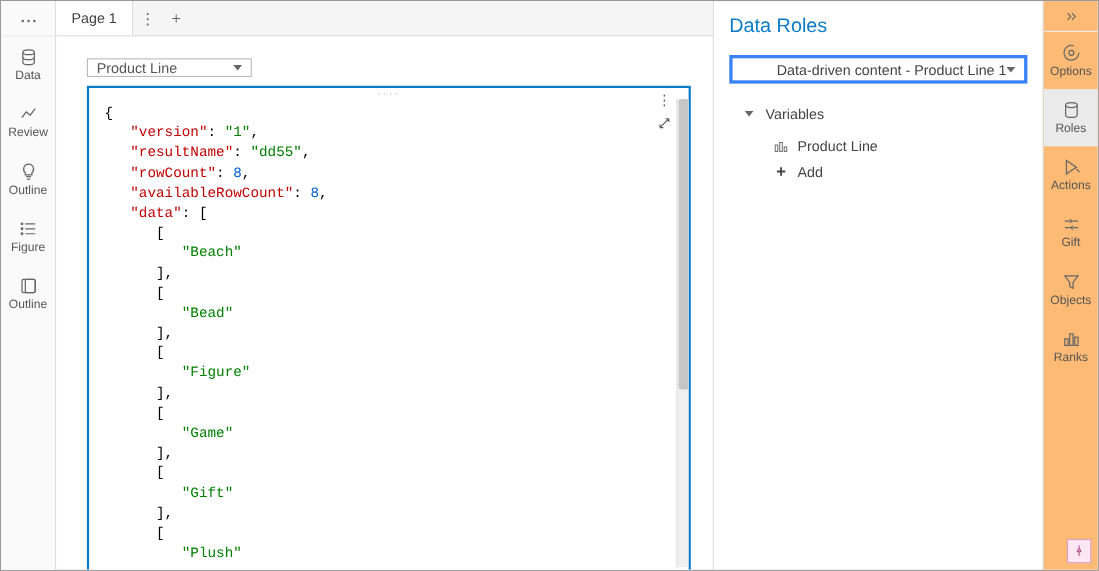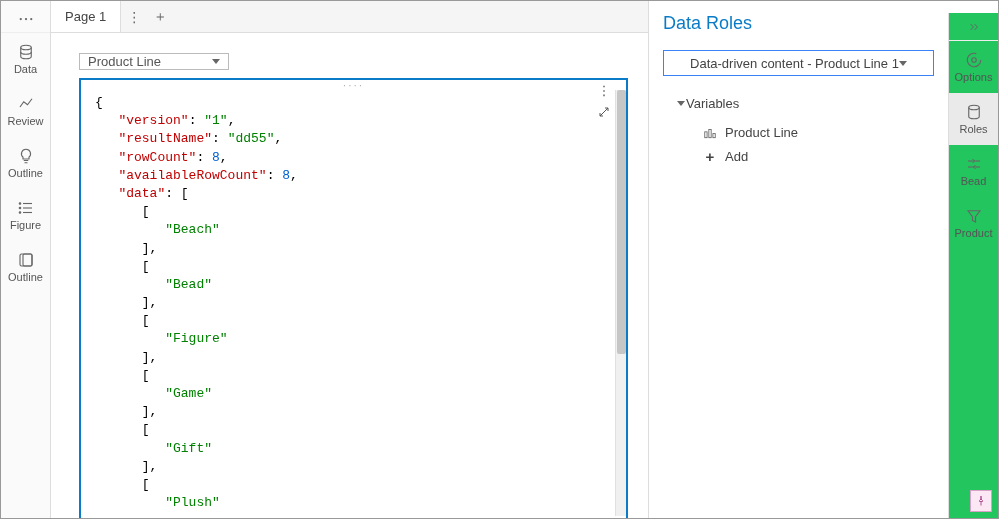--- a/index.html
+++ b/index.html
@@ -191,33 +191,33 @@
     flex-direction: column;
   }
   .rp-title {
     color: #0a7cc7;
     font-size: 18px;
     font-weight: 400;
     margin-bottom: 16px;
   }
   .rp-dropdown {
     height: 26px;
-    border: 1px solid #3b82f6;
+    border: 3px solid #3b82f6;
     display: flex;
     align-items: center;
     padding: 2px 8px;
-    justify-content: center;
+    justify-content: flex-end;
     font-size: 13px;
     color: #444;
     margin-bottom: 20px;
   }
   .rp-section {
     display: flex;
     align-items: center;
-    gap: 1px;
+    gap: 11px;
     font-size: 13px;
     color: #444;
     margin-bottom: 10px;
     padding-left: 14px;
   }
   .rp-chev {
     border-left: 4px solid transparent;
     border-right: 4px solid transparent;
     border-top: 5px solid #666;
     display: inline-block;
@@ -230,23 +230,22 @@
     font-size: 13px;
     color: #444;
   }
   
   .right-sidebar {
     width: 50px;
     border-left: 1px solid #ddd;
     display: flex;
     flex-direction: column;
     align-items: center;
-    background: #22c55e;
+    background: #fdba74;
     position: relative;
-    margin-top: 12px;
   }
   .rs-top {
     height: 28px;
     width: 100%;
     display: flex;
     align-items: center;
     justify-content: center;
     border-bottom: 1px solid #eee;
     cursor: pointer;
   }
@@ -430,34 +429,49 @@
     </div>
     <div class="rs-item active">
       <svg class="ico" viewBox="0 0 24 24" fill="none" stroke="#666" stroke-width="1.5">
           <ellipse cx="12" cy="6" rx="7" ry="3"></ellipse>
           <path d="M5 6v12c0 1.7 3.1 3 7 3s7-1.3 7-3V6"></path>
         </svg>
       <span>Roles</span>
     </div>
     <div class="rs-item">
       <svg class="ico" viewBox="0 0 24 24" fill="none" stroke="#666" stroke-width="1.5">
+          <path d="M6 4l12 8-12 8z"></path>
+          <line x1="18" y1="14" x2="22" y2="18"></line>
+        </svg>
+      <span>Actions</span>
+    </div>
+    <div class="rs-item">
+      <svg class="ico" viewBox="0 0 24 24" fill="none" stroke="#666" stroke-width="1.5">
           <line x1="4" y1="8" x2="10" y2="8"></line>
           <line x1="14" y1="8" x2="20" y2="8"></line>
           <line x1="4" y1="16" x2="10" y2="16"></line>
           <line x1="14" y1="16" x2="20" y2="16"></line>
           <polyline points="10 6 13 8 10 10"></polyline>
           <polyline points="14 14 11 16 14 18"></polyline>
         </svg>
-      <span>Bead</span>
+      <span>Gift</span>
     </div>
     <div class="rs-item">
       <svg class="ico" viewBox="0 0 24 24" fill="none" stroke="#666" stroke-width="1.5">
           <polygon points="4 5 20 5 14 13 14 20 10 18 10 13 4 5"></polygon>
         </svg>
-      <span>Product</span>
+      <span>Objects</span>
+    </div>
+    <div class="rs-item">
+      <svg class="ico" viewBox="0 0 24 24" fill="none" stroke="#666" stroke-width="1.5">
+          <rect x="4" y="12" width="4" height="8"></rect>
+          <rect x="10" y="6" width="4" height="14"></rect>
+          <rect x="16" y="10" width="4" height="10"></rect>
+        </svg>
+      <span>Ranks</span>
     </div>
     <div class="rs-pin">
       <svg width="12" height="12" viewBox="0 0 24 24" fill="none" stroke="#b05090" stroke-width="2">
           <path d="M12 2v6l3 3v2H9v-2l3-3V2zM12 13v8"></path>
         </svg>
     </div>
   </div>
 
 </div>
 

